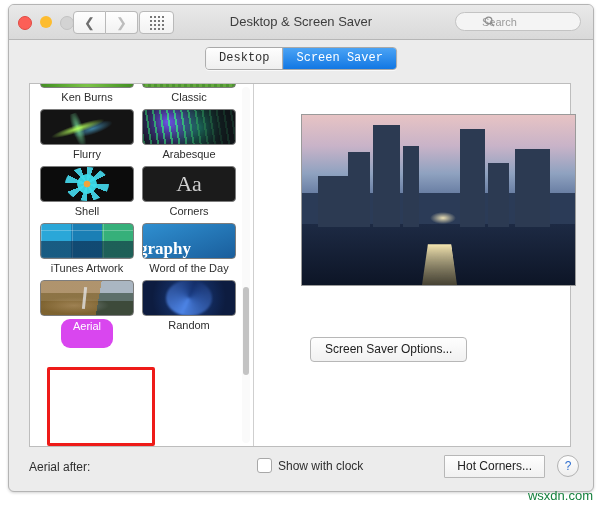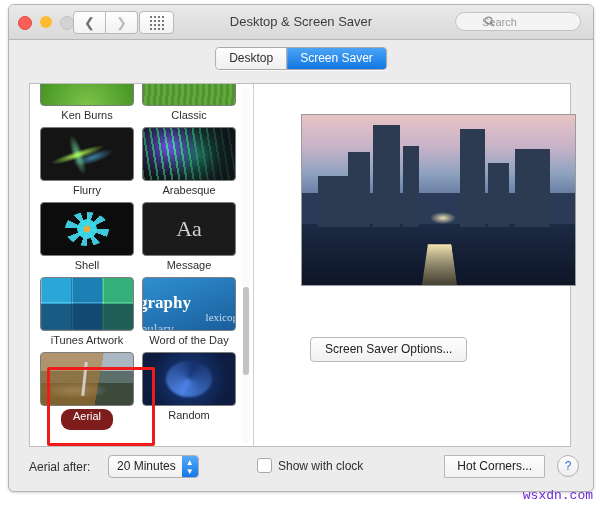--- a/index.html
+++ b/index.html
@@ -70,20 +70,21 @@
   }
   .searchbox .mag { position:absolute; left:28px; top:3px; }
   .searchbox .ph { font-size:11px; color:#9b9b9b; }
 
   
   .tabbar { position:relative; height:30px; }
   .segmented {
     position:absolute; left:50%; top:7px; transform:translateX(-50%);
     display:flex; border:1px solid #a9a9a9; border-radius:4px; overflow:hidden;
     box-shadow:0 1px 0 rgba(255,255,255,.7);
+    font-family:Liberation Mono, monospace;
   }
   .seg {
     font-size:12px; padding:3px 13px 4px; color:#2f2f2f;
     background: linear-gradient(#fefefe,#efefef);
   }
   .seg + .seg { border-left:1px solid #a9a9a9; }
   .seg.active { background: linear-gradient(#4aa3f5,#1277e3); color:#fff; }
 
   
   .content {
@@ -99,31 +100,31 @@
     border-right:1px solid #cfcfcf; box-sizing:border-box;
     overflow:hidden; background:#fff;
   }
   .grid {
     position:absolute; left:10px; top:-32px;
     width:196px;
     display:grid; grid-template-columns:repeat(2, 94px); gap:6px 8px;
   }
   .cell { width:94px; }
   .thumb {
-    width:94px; height:54px; border-radius:4px;
+    width:94px; height:36px; border-radius:4px;
     border:1px solid #7d7d7d; box-sizing:border-box; overflow:hidden;
     position:relative;
   }
   .clabel {
     margin-top:3px; text-align:center; font-size:11px; color:#2e2e2e;
     white-space:nowrap; overflow:hidden;
   }
   .cell.selected .clabel {
-    background:#7f1d1d; color:#fff; border-radius:9px;
-    display:inline-block; padding:1px 12px 8px;
+    background:#d946ef; color:#fff; border-radius:9px;
+    display:inline-block; padding:1px 12px 16px;
   }
   .cell.selected { text-align:center; }
 
   
   .art-grass  { background:
       radial-gradient(circle at 50% 105%, #7fc64a 0%, #4e9c2a 60%, #3c7f20 100%); }
   .art-grass2 { background:
       repeating-linear-gradient(92deg, #4e9431 0 3px, #62a83c 3px 6px),
       linear-gradient(#5ea338,#3d7a23); }
 
@@ -283,21 +284,21 @@
   
   .redbox {
     position:absolute; left:38px; top:362px;
     width:108px; height:79px;
     border:3px solid #ee1b18; border-radius:2px;
     box-sizing:border-box; pointer-events:none;
   }
 
   .watermark {
     position:absolute; right:7px; bottom:2px;
-    font-size:13px; color:#6d28d9;font-family:Liberation Mono, monospace;
+    font-size:13px; color:#15803d;
   }
 </style>
 </head>
 <body>
 
 <div id="root">
 
   <div class="window">
 
     <div class="titlebar">
@@ -372,21 +373,21 @@
               <div class="clabel">Arabesque</div>
             </div>
             <div class="cell">
               <div class="thumb art-shell"></div>
               <div class="clabel">Shell</div>
             </div>
             <div class="cell">
               <div class="thumb art-msg">
                 <span>Aa</span>
               </div>
-              <div class="clabel">Message</div>
+              <div class="clabel">Corners</div>
             </div>
             <div class="cell">
               <div class="thumb art-itunes"></div>
               <div class="clabel">iTunes Artwork</div>
             </div>
             <div class="cell">
               <div class="thumb art-word">
                 <i class="w1">graphy</i>
                 <i class="w2">lexicog</i>
                 <i class="w3">abulary</i>
@@ -417,27 +418,20 @@
           <div class="b" style="left:78%; width:13%; height:46%;"></div>
           <div class="road"></div>
           <div class="glow"></div>
         </div>
         <div class="optbtn">Screen Saver Options...</div>
       </div>
     </div>
 
     <div class="bottom">
       <span class="startlbl">Aerial after:</span>
-      <div class="popup">
-        <span class="pv">20 Minutes</span>
-        <span class="chev">
-          <span>▲</span>
-            <span>▼</span>
-        </span>
-      </div>
 
       <div class="chk">
         <span class="chkbox"></span>
         <span class="chklbl">Show with clock</span>
       </div>
 
       <div class="hotbtn">Hot Corners...</div>
       <div class="helpbtn">?</div>
     </div>
 

